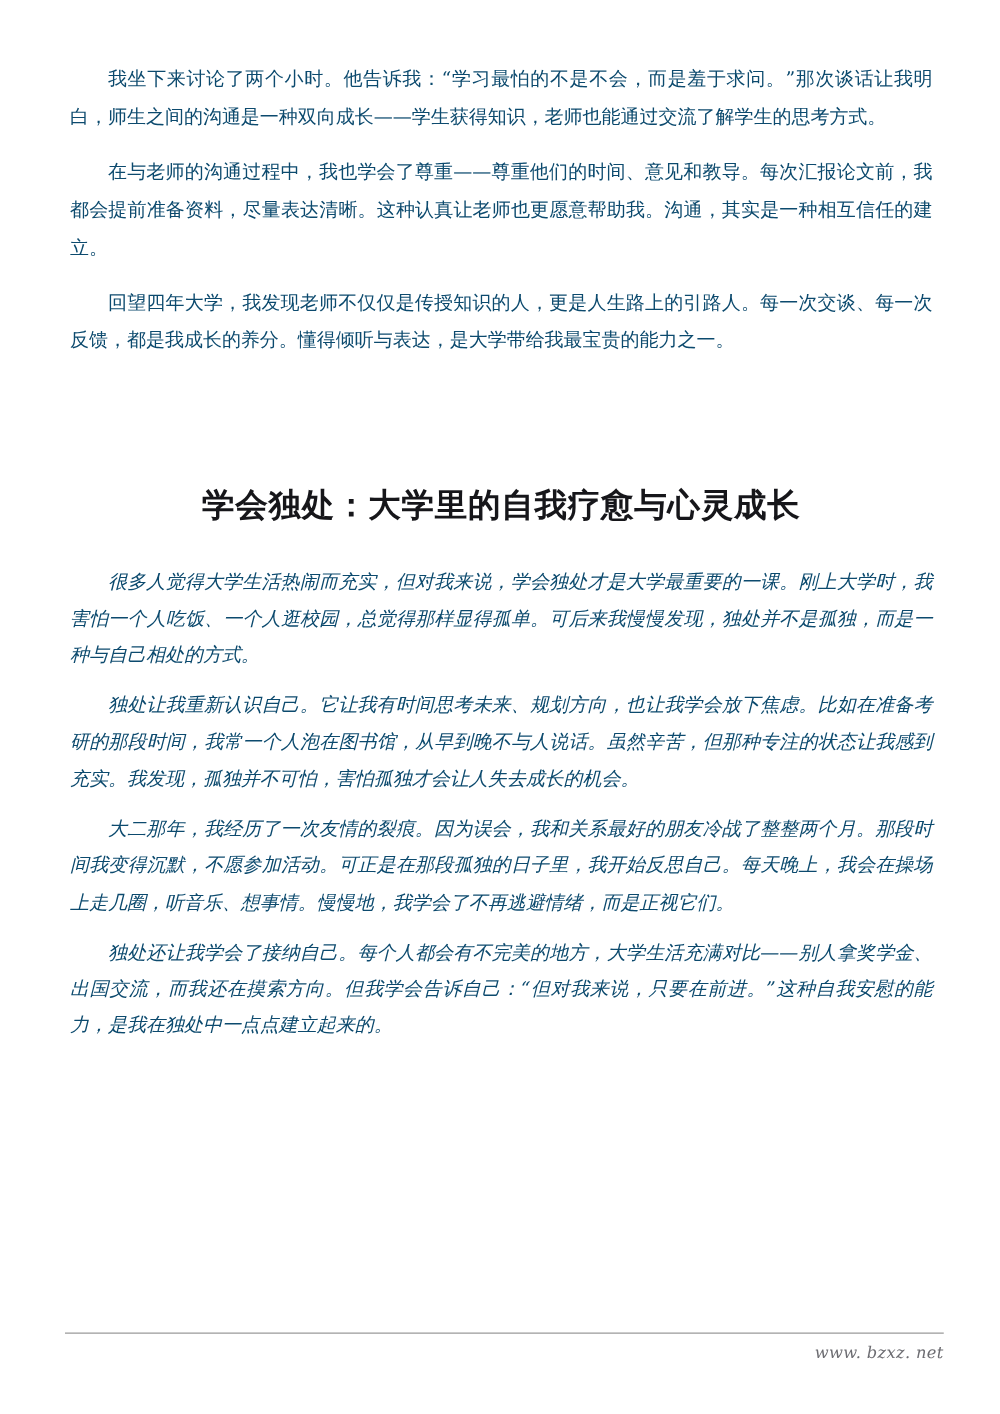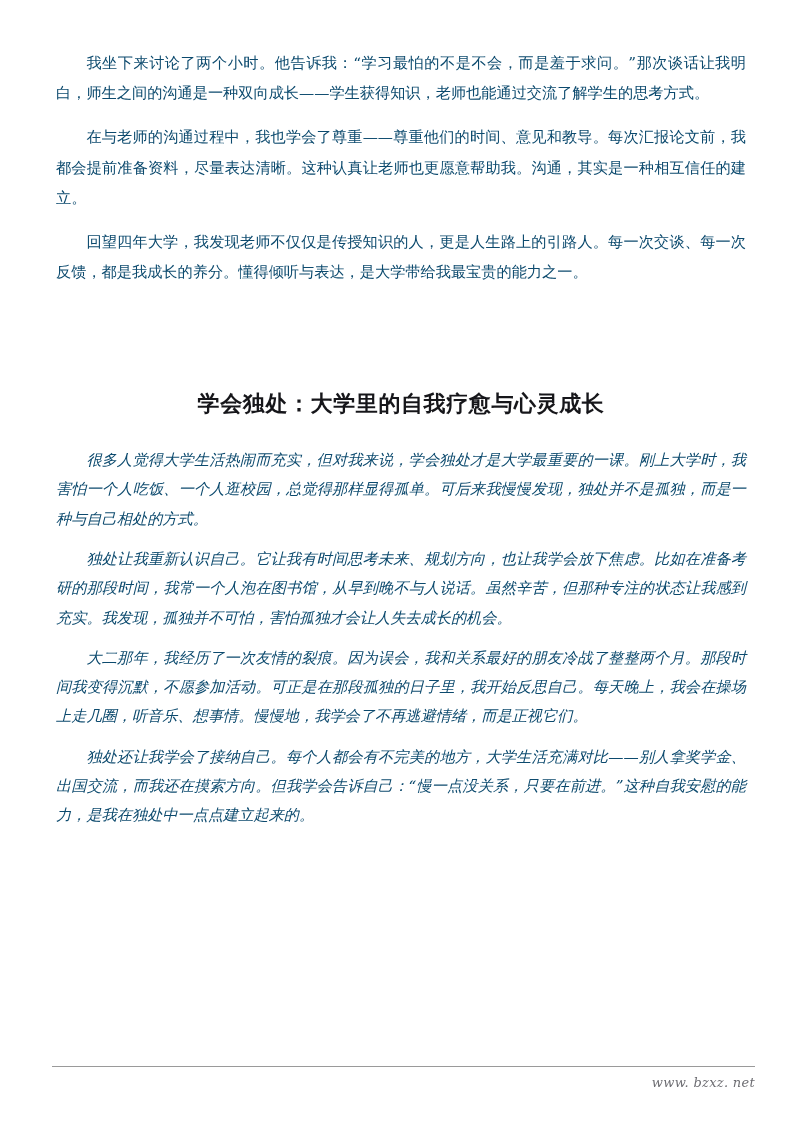--- a/index.html
+++ b/index.html
@@ -64,21 +64,21 @@
     line-height: 29.3px;
     margin-bottom: 11px;
     font-style: italic;
   }
 
   
   .article-title {
     margin: 0;
     padding: 0;
     text-align: center;
-    font-size: 22px;
+    font-size: 26px;
     font-weight: bold;
     color: #16161a;
     letter-spacing: 0.6px;
     line-height: 1.3;
   }
 
   .gap-before-title { height: 88px; }
   .gap-after-title  { height: 28px; }
 
   
@@ -120,21 +120,21 @@
     <div class="gap-before-title"></div>
 
     <h1 class="article-title">学会独处：大学里的自我疗愈与心灵成长</h1>
 
     <div class="gap-after-title"></div>
 
     <div class="sec-bottom">
       <p>很多人觉得大学生活热闹而充实，但对我来说，学会独处才是大学最重要的一课。刚上大学时，我害怕一个人吃饭、一个人逛校园，总觉得那样显得孤单。可后来我慢慢发现，独处并不是孤独，而是一种与自己相处的方式。</p>
       <p>独处让我重新认识自己。它让我有时间思考未来、规划方向，也让我学会放下焦虑。比如在准备考研的那段时间，我常一个人泡在图书馆，从早到晚不与人说话。虽然辛苦，但那种专注的状态让我感到充实。我发现，孤独并不可怕，害怕孤独才会让人失去成长的机会。</p>
       <p>大二那年，我经历了一次友情的裂痕。因为误会，我和关系最好的朋友冷战了整整两个月。那段时间我变得沉默，不愿参加活动。可正是在那段孤独的日子里，我开始反思自己。每天晚上，我会在操场上走几圈，听音乐、想事情。慢慢地，我学会了不再逃避情绪，而是正视它们。</p>
-      <p>独处还让我学会了接纳自己。每个人都会有不完美的地方，大学生活充满对比——别人拿奖学金、出国交流，而我还在摸索方向。但我学会告诉自己：“慢一点没关系，只要在前进。”这种自我安慰的能力，是我在独处中一点点建立起来的。</p>
+      <p>独处还让我学会了接纳自己。每个人都会有不完美的地方，大学生活充满对比——别人拿奖学金、出国交流，而我还在摸索方向。但我学会告诉自己：“但对我来说，只要在前进。”这种自我安慰的能力，是我在独处中一点点建立起来的。</p>
     </div>
 
   </div>
 
   <div class="footer">
     <div class="footer-rule"></div>
     <div class="footer-url">www. bzxz. net</div>
   </div>
 
 </div>

